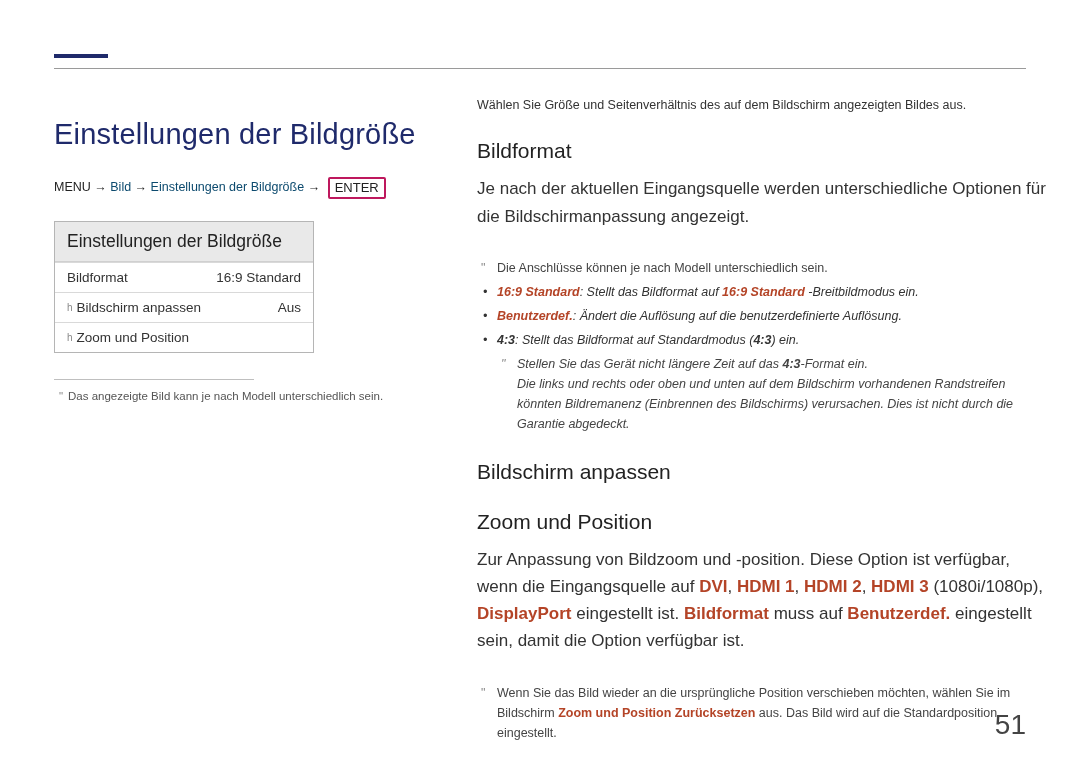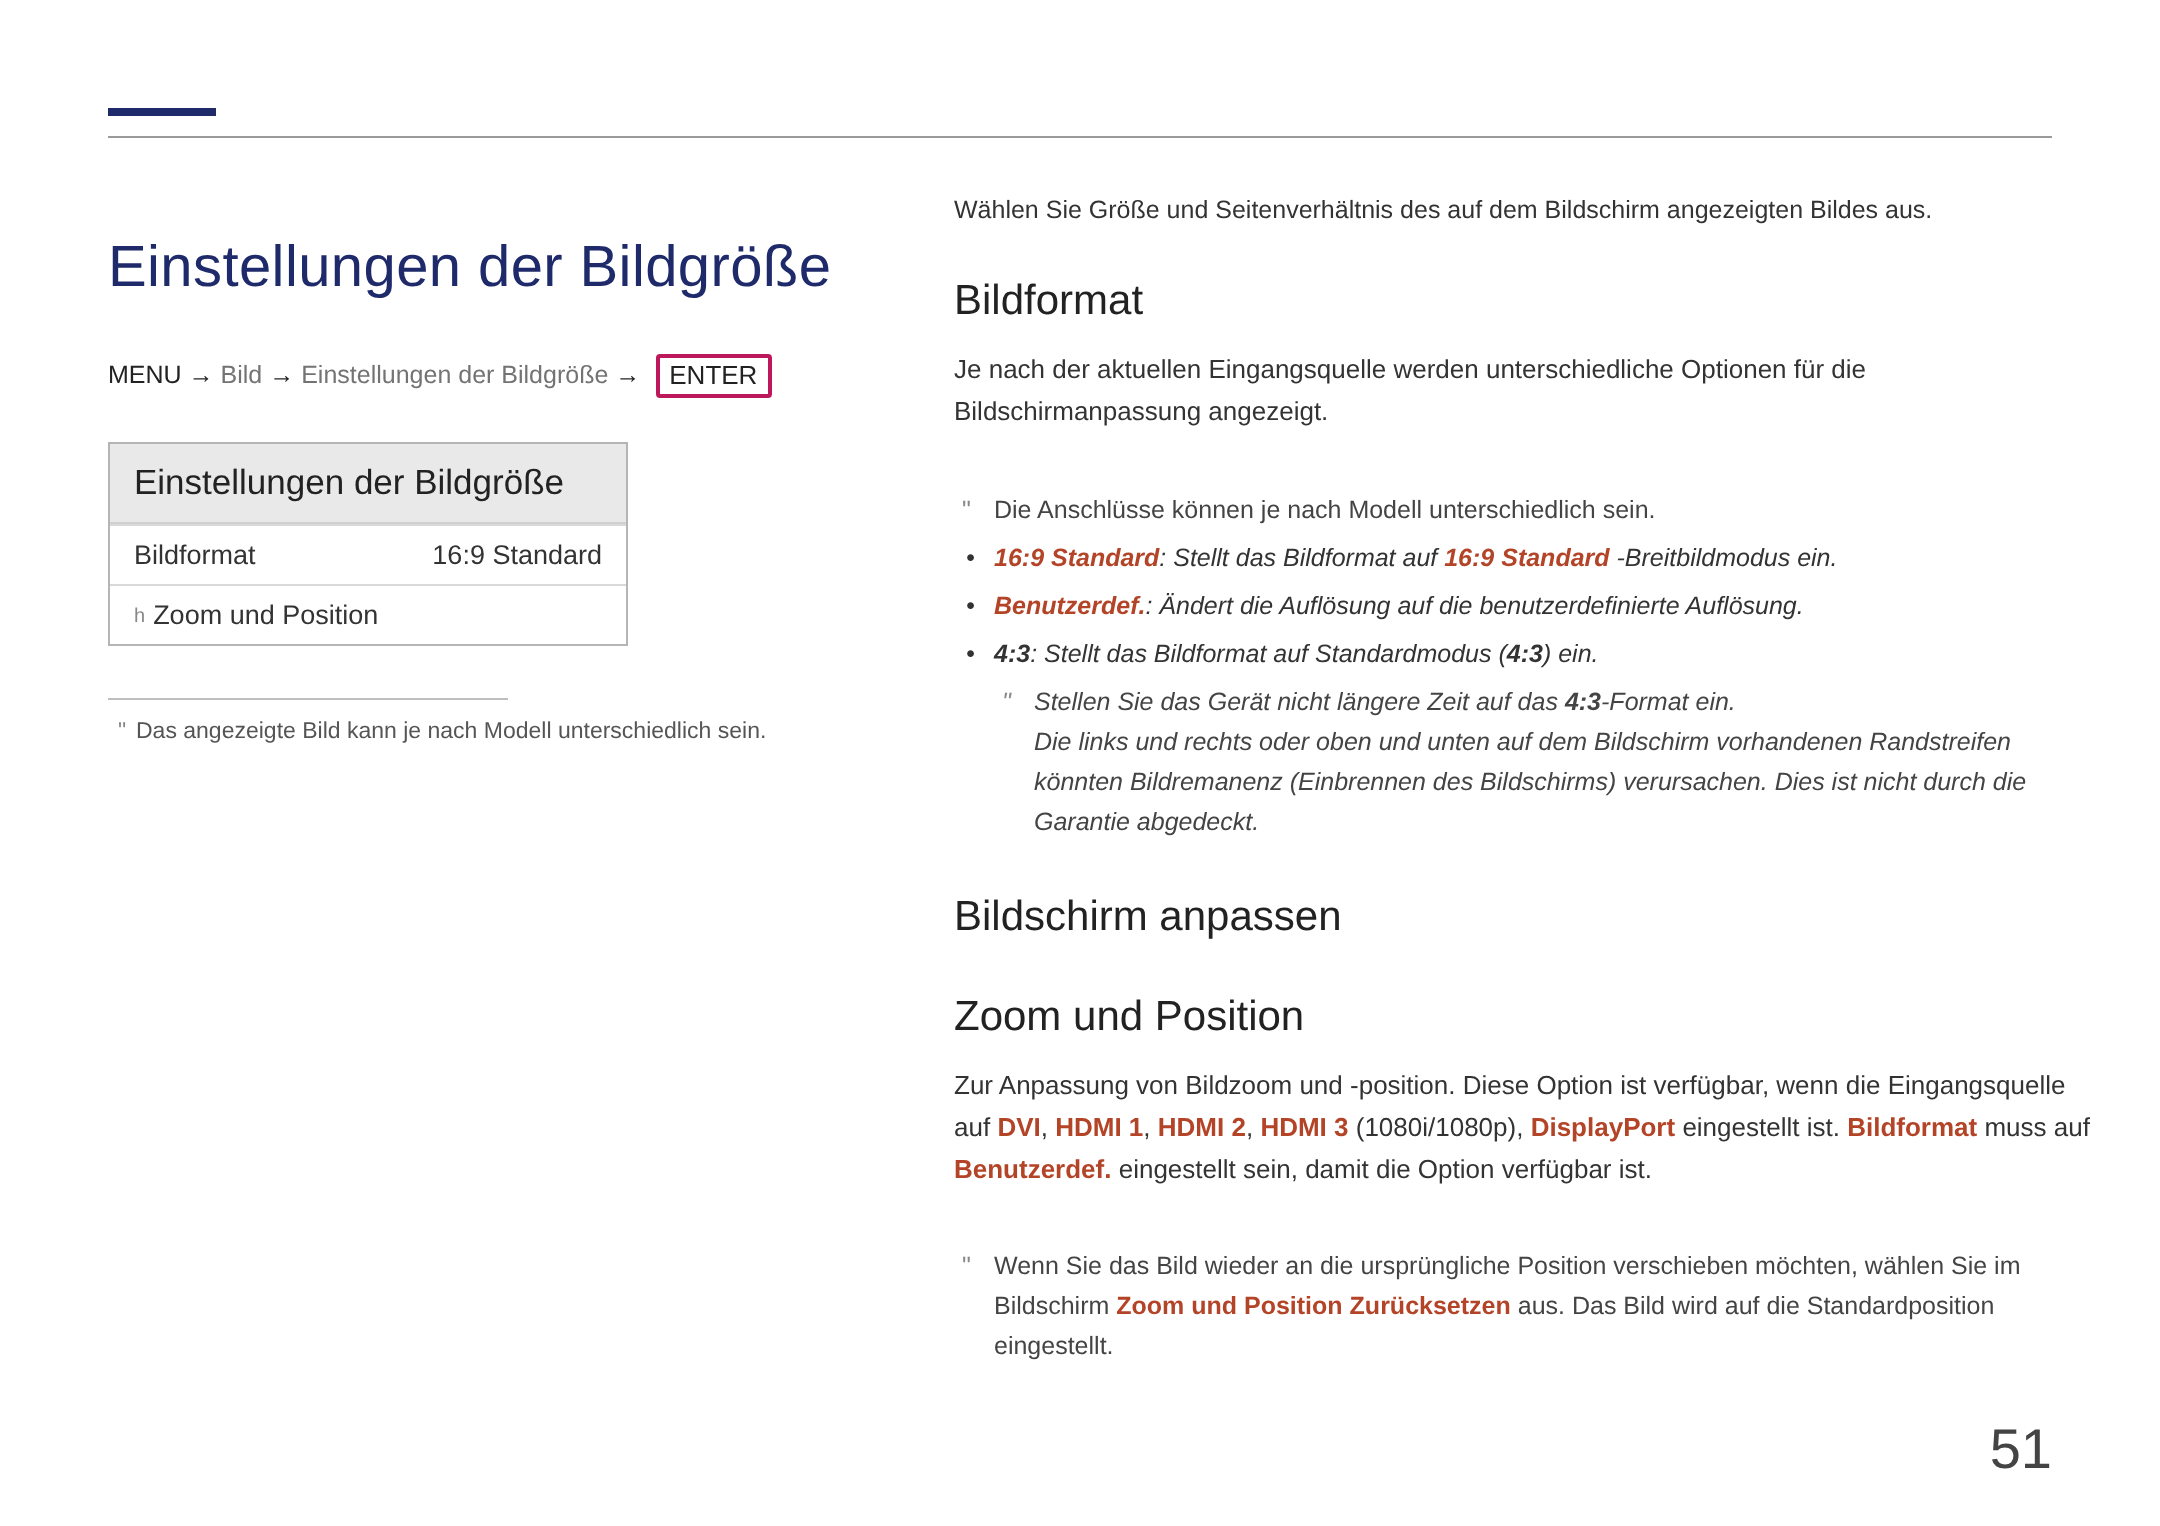--- a/index.html
+++ b/index.html
@@ -7,39 +7,39 @@
   .top-rule { position: absolute; left: 54px; right: 54px; top: 68px; height: 1px; background: #9a9a9a; }
   .top-mark { position: absolute; left: 54px; top: 54px; width: 54px; height: 4px; background: #1f2a6b; }
   .page { position: relative; width: 1080px; height: 763px; }
 
   .left-col { position: absolute; left: 54px; top: 96px; width: 370px; margin-top: 22px; }
   .right-col { position: absolute; left: 477px; top: 96px; width: 576px; }
 
   .section-title { font-size: 29px; font-weight: 400; color: #1f2a6b; margin-bottom: 26px; letter-spacing: 0.2px; }
 
   .breadcrumb { font-size: 12.5px; color: #222; margin-bottom: 22px; line-height: 1.4; }
-  .breadcrumb .red { color: #737373; }
+  .breadcrumb .red { color: #0c4a6e; }
   .breadcrumb .enter { display:inline-block; border:2px solid #be185d; border-radius:2px; padding:0 5px; font-size:13px; margin-left:4px; vertical-align: middle; }
 
   .menu-box { width: 260px; border: 1px solid #b5b5b5; }
   .menu-box .mb-title { background: #e9e9e9; padding: 9px 12px; font-size: 17.5px; color: #222; border-bottom: 1px solid #d0d0d0; }
   .menu-box .mb-row { display:flex; justify-content: space-between; padding: 7px 12px; font-size: 13.5px; border-top: 1px solid #d9d9d9; }
   .menu-box .mb-row:first-of-type { border-top: none; }
   .menu-box .mb-label { color: #333; }
   .menu-box .mb-val { color: #333; }
   .menu-box .lock { color: #888; font-size: 10px; margin-right: 4px; vertical-align: 1px; }
 
   .left-sep { width: 200px; height: 1px; background: #bfbfbf; margin: 26px 0 8px 0; }
   .footnote { font-size: 11.5px; color: #555; line-height: 1.5; }
   .quote-mark { display:inline-block; width:14px; text-align:center; color:#888; }
 
   .intro { font-size: 12.5px; color: #333; margin-bottom: 24px; line-height: 1.55; }
 
   .subhead { font-size: 21px; color: #222; margin-bottom: 12px; font-weight: 400; }
-  .para { font-size: 13px; color: #333; line-height: 1.6; margin-bottom: 10px; }
+  .para { font-size: 17px; color: #333; line-height: 1.6; margin-bottom: 10px; }
 
   ul.bullet { list-style: none; padding-left: 20px; font-style: italic; }
   ul.bullet > li { position: relative; font-size: 12.5px; color: #333; line-height: 1.6; margin-bottom: 4px; }
   ul.bullet > li::before { content: "•"; position: absolute; left: -14px; top: 0; color: #333; }
 
   ul.quote { list-style: none; padding-left: 20px; margin-top: 28px; }
   ul.quote > li { position: relative; font-size: 12.5px; color: #444; line-height: 1.6; margin-bottom: 4px; }
   ul.quote > li::before { content: "\""; position: absolute; left: -16px; top: 0; color: #888; }
 
   .red { color: #b44427; }
@@ -67,20 +67,24 @@
       <span class="red">Einstellungen der Bildgröße</span>
       <span>→</span>
       <span class="enter">ENTER</span>
     </div>
 
     <div class="menu-box">
       <div class="mb-title">Einstellungen der Bildgröße</div>
       <div class="mb-row">
         <span class="mb-label">Bildformat</span>
         <span class="mb-val">16:9 Standard</span>
+      </div>
+      <div class="mb-row">
+        <span class="mb-label"><span class="lock">h</span><span>Bildschirm anpassen</span></span>
+        <span class="mb-val">Aus</span>
       </div>
       <div class="mb-row">
         <span class="mb-label"><span class="lock">h</span><span>Zoom und Position</span></span>
         <span class="mb-val"></span>
       </div>
     </div>
 
     <div class="left-sep"></div>
     <div class="footnote">
       <span class="quote-mark">"</span><span>Das angezeigte Bild kann je nach Modell unterschiedlich sein.</span>

